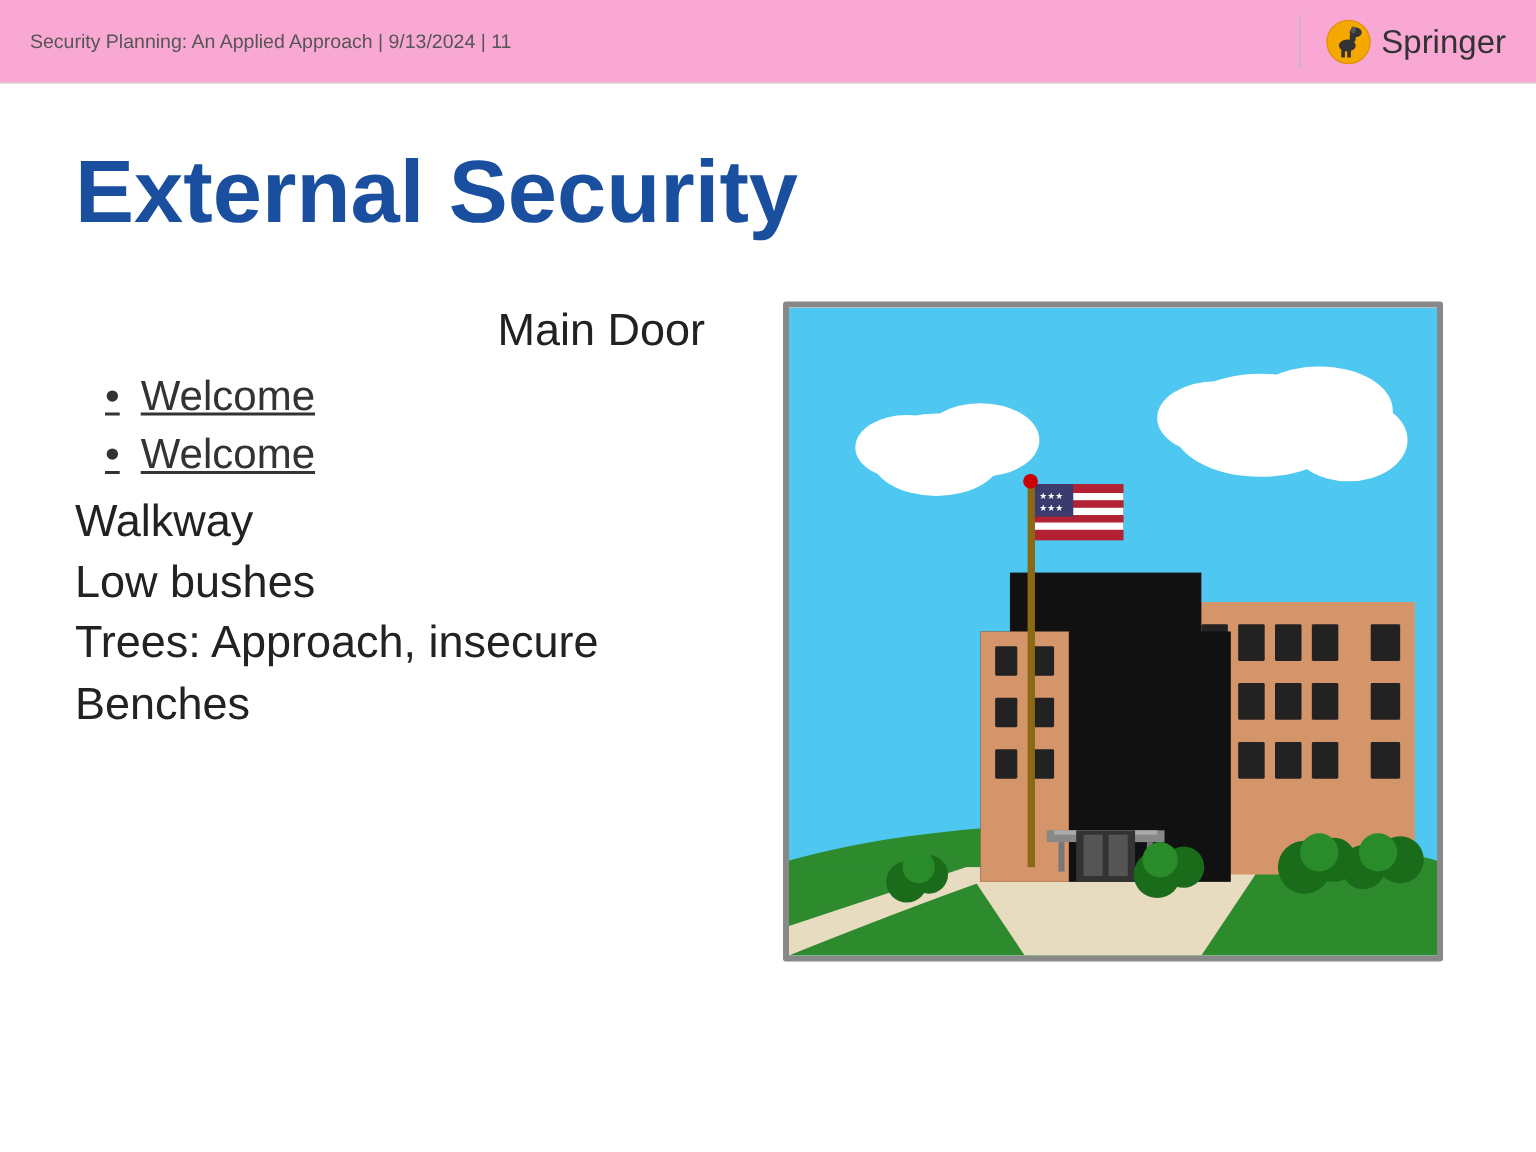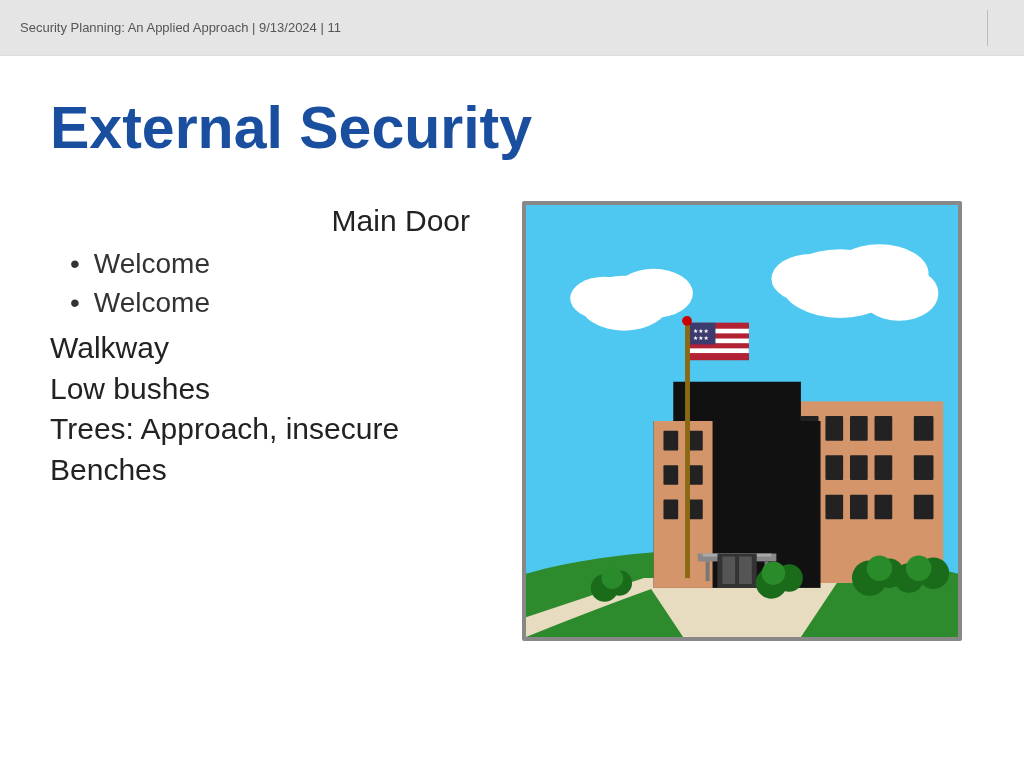--- a/index.html
+++ b/index.html
@@ -8,21 +8,21 @@
       height: 768px;
       background: #fff;
       font-family: 'Segoe UI', Arial, sans-serif;
       overflow: hidden;
     }
 
     
     #header {
       width: 100%;
       height: 56px;
-      background: #e5e5e5;
+      background: #f9a8d4;
       border-bottom: 1px solid #ddd;
       display: flex;
       align-items: center;
       justify-content: space-between;
       padding: 0 20px;
     }
     #header-title {
       font-size: 13px;
       color: #555;
     }
@@ -94,20 +94,21 @@
       margin: 0 0 6px 0;
       padding: 0;
     }
     .bullet-list li {
       font-size: 28px;
       color: #333;
       line-height: 1.4;
       display: flex;
       align-items: center;
       gap: 10px;
+      text-decoration: underline;
     }
     .bullet-list li::before {
       content: '•';
       font-size: 28px;
       color: #333;
       flex-shrink: 0;
       margin-left: 20px;
       margin-right: 4px;
     }
 
@@ -141,20 +142,41 @@
       height: 100%;
     }
   </style>
 </head>
 <body>
 
 <div id="header">
   <span id="header-title">Security Planning: An Applied Approach | 9/13/2024 | 11</span>
   <div style="display:flex;align-items:center;">
     <div id="header-divider"></div>
+    <div id="springer-logo">
+
+      <svg class="springer-horse" viewBox="0 0 40 40" fill="none" xmlns="http://www.w3.org/2000/svg">
+        <circle cx="20" cy="20" r="18" fill="#f5a800" stroke="#e09000" stroke-width="1"></circle>
+
+        <g fill="#333">
+
+          <ellipse cx="26" cy="12" rx="5" ry="4" fill="#333"></ellipse>
+
+          <rect x="21" y="13" width="5" height="7" rx="2" fill="#333"></rect>
+
+          <ellipse cx="19" cy="23" rx="7" ry="5" fill="#333"></ellipse>
+
+          <rect x="14" y="26" width="3" height="7" rx="1" fill="#333"></rect>
+          <rect x="19" y="26" width="3" height="7" rx="1" fill="#333"></rect>
+
+          <ellipse cx="24" cy="10" rx="2" ry="3" fill="#555"></ellipse>
+        </g>
+      </svg>
+      <span id="springer-text">Springer</span>
+    </div>
   </div>
 </div>
 
 <div id="main">
 
   <h1 id="slide-title">External Security</h1>
 
   <div id="content-area">
 
     <div id="text-column">

